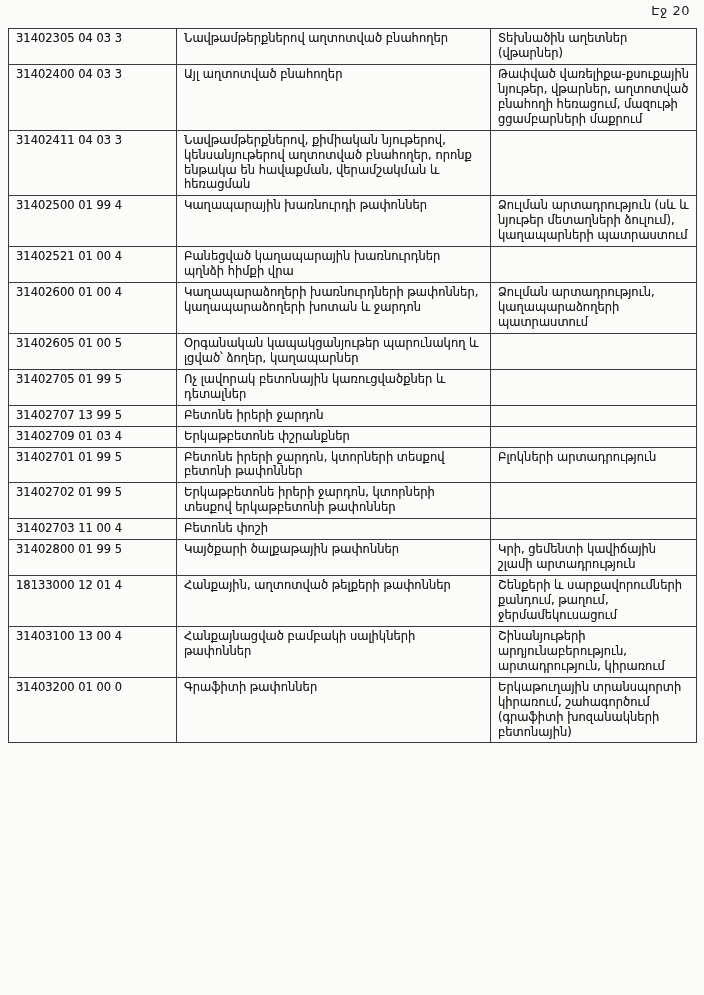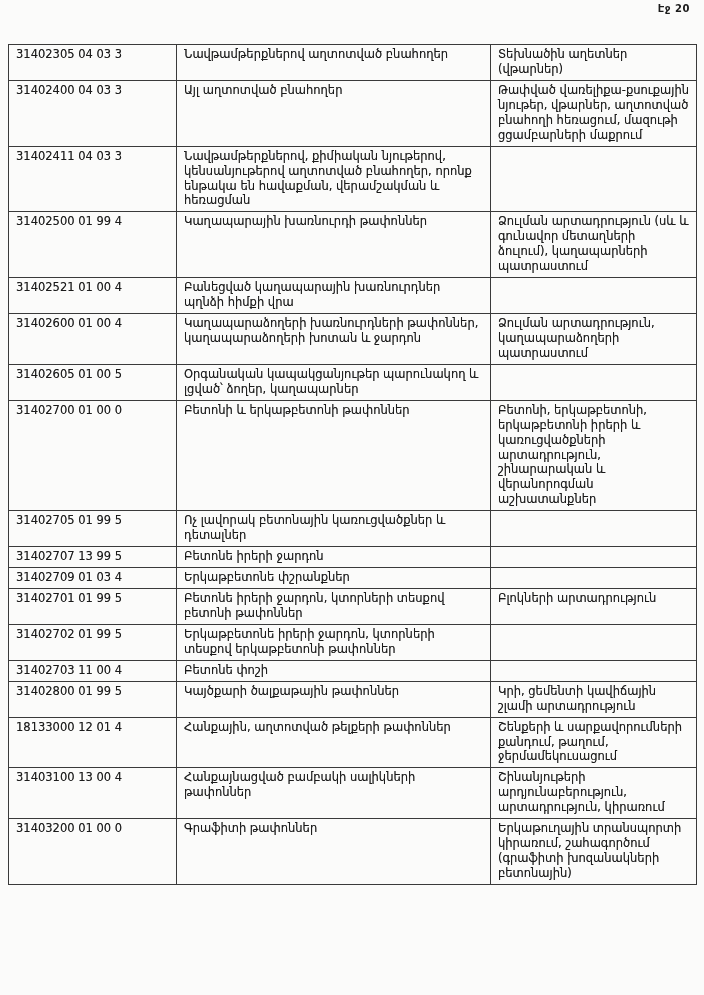--- a/index.html
+++ b/index.html
@@ -10,27 +10,27 @@
     background: var(--paper, #fbfbfa);
     font-family: "DejaVu Sans", sans-serif;
     color: var(--ink, #1b1b1b);
     position: relative;
     overflow: hidden;
   }
   .page-header {
     position: absolute;
     top: 3px;
     right: 14px;
-    font-size: 10px;
-    font-weight: bold;
+    font-size: 13px;
+    font-weight: normal;
     letter-spacing: 0.5px;
   }
   table.waste-table {
     position: absolute;
-    top: 44px;
+    top: 28px;
     left: 8px;
     width: 688px;
     border-collapse: collapse;
     table-layout: fixed;
     border-radius: 24px;
   }
   col.c1 { width: 168px; }
   col.c2 { width: 314px; }
   col.c3 { width: 206px; }
   td {
@@ -67,41 +67,36 @@
     <td class="source">Թափված վառելիքա-քսուքային նյութեր, վթարներ, աղտոտված բնահողի հեռացում, մազութի ցցամբարների մաքրում</td>
   </tr>
       <tr>
     <td class="code">31402411 04 03 3</td>
     <td class="name">Նավթամթերքներով, քիմիական նյութերով, կենսանյութերով աղտոտված բնահողեր, որոնք ենթակա են հավաքման, վերամշակման և հեռացման</td>
     <td class="source"></td>
   </tr>
       <tr>
     <td class="code">31402500 01 99 4</td>
     <td class="name">Կաղապարային խառնուրդի թափոններ</td>
-    <td class="source">Ձուլման արտադրություն (սև և գունավոր մետաղների ձուլում), կաղապարների պատրաստում</td>
+    <td class="source">Ձուլման արտադրություն (սև և նյութեր մետաղների ձուլում), կաղապարների պատրաստում</td>
   </tr>
       <tr>
     <td class="code">31402521 01 00 4</td>
     <td class="name">Բանեցված կաղապարային խառնուրդներ պղնձի հիմքի վրա</td>
     <td class="source"></td>
   </tr>
       <tr>
     <td class="code">31402600 01 00 4</td>
     <td class="name">Կաղապարաձողերի խառնուրդների թափոններ, կաղապարաձողերի խոտան և ջարդոն</td>
     <td class="source">Ձուլման արտադրություն, կաղապարաձողերի պատրաստում</td>
   </tr>
       <tr>
     <td class="code">31402605 01 00 5</td>
     <td class="name">Օրգանական կապակցանյութեր պարունակող և լցված՝ ձողեր, կաղապարներ</td>
     <td class="source"></td>
-  </tr>
-      <tr>
-    <td class="code">31402700 01 00 0</td>
-    <td class="name">Բետոնի և երկաթբետոնի թափոններ</td>
-    <td class="source">Բետոնի, երկաթբետոնի, երկաթբետոնի իրերի և կառուցվածքների արտադրություն, շինարարական և վերանորոգման աշխատանքներ</td>
   </tr>
       <tr>
     <td class="code">31402705 01 99 5</td>
     <td class="name">Ոչ լավորակ բետոնային կառուցվածքներ և դետալներ</td>
     <td class="source"></td>
   </tr>
       <tr>
     <td class="code">31402707 13 99 5</td>
     <td class="name">Բետոնե իրերի ջարդոն</td>
     <td class="source"></td>

